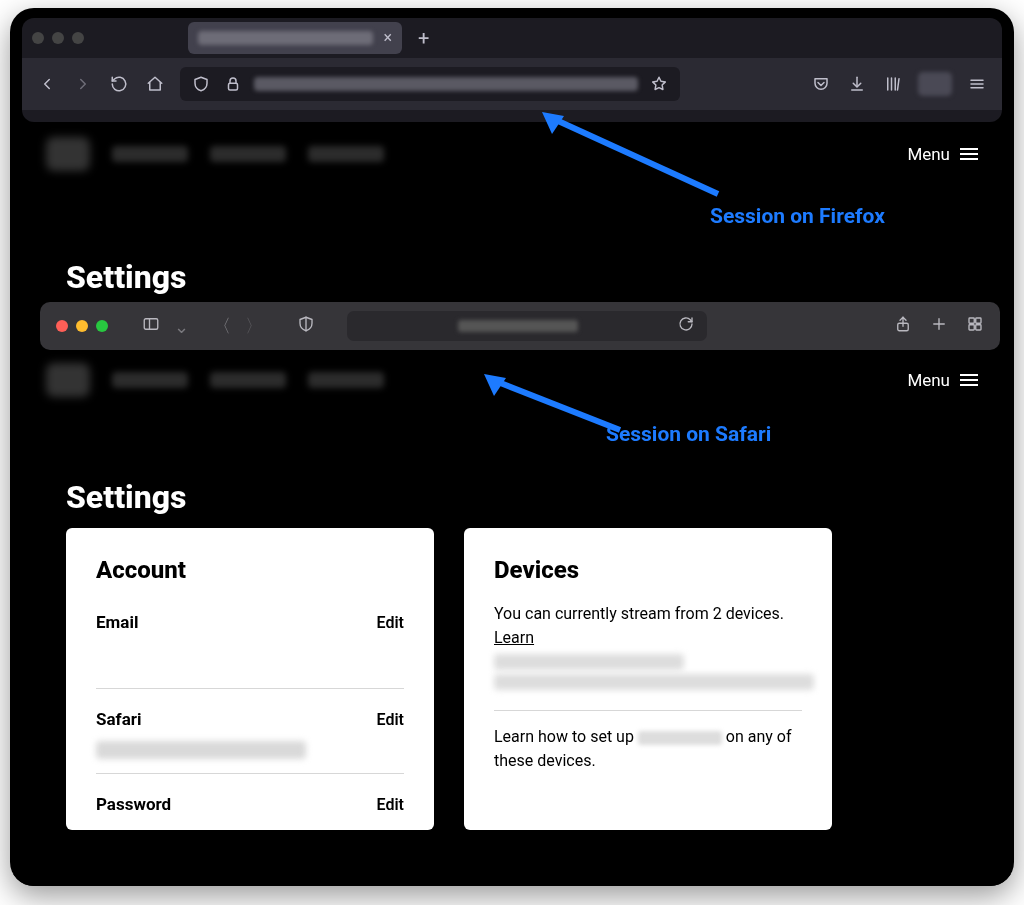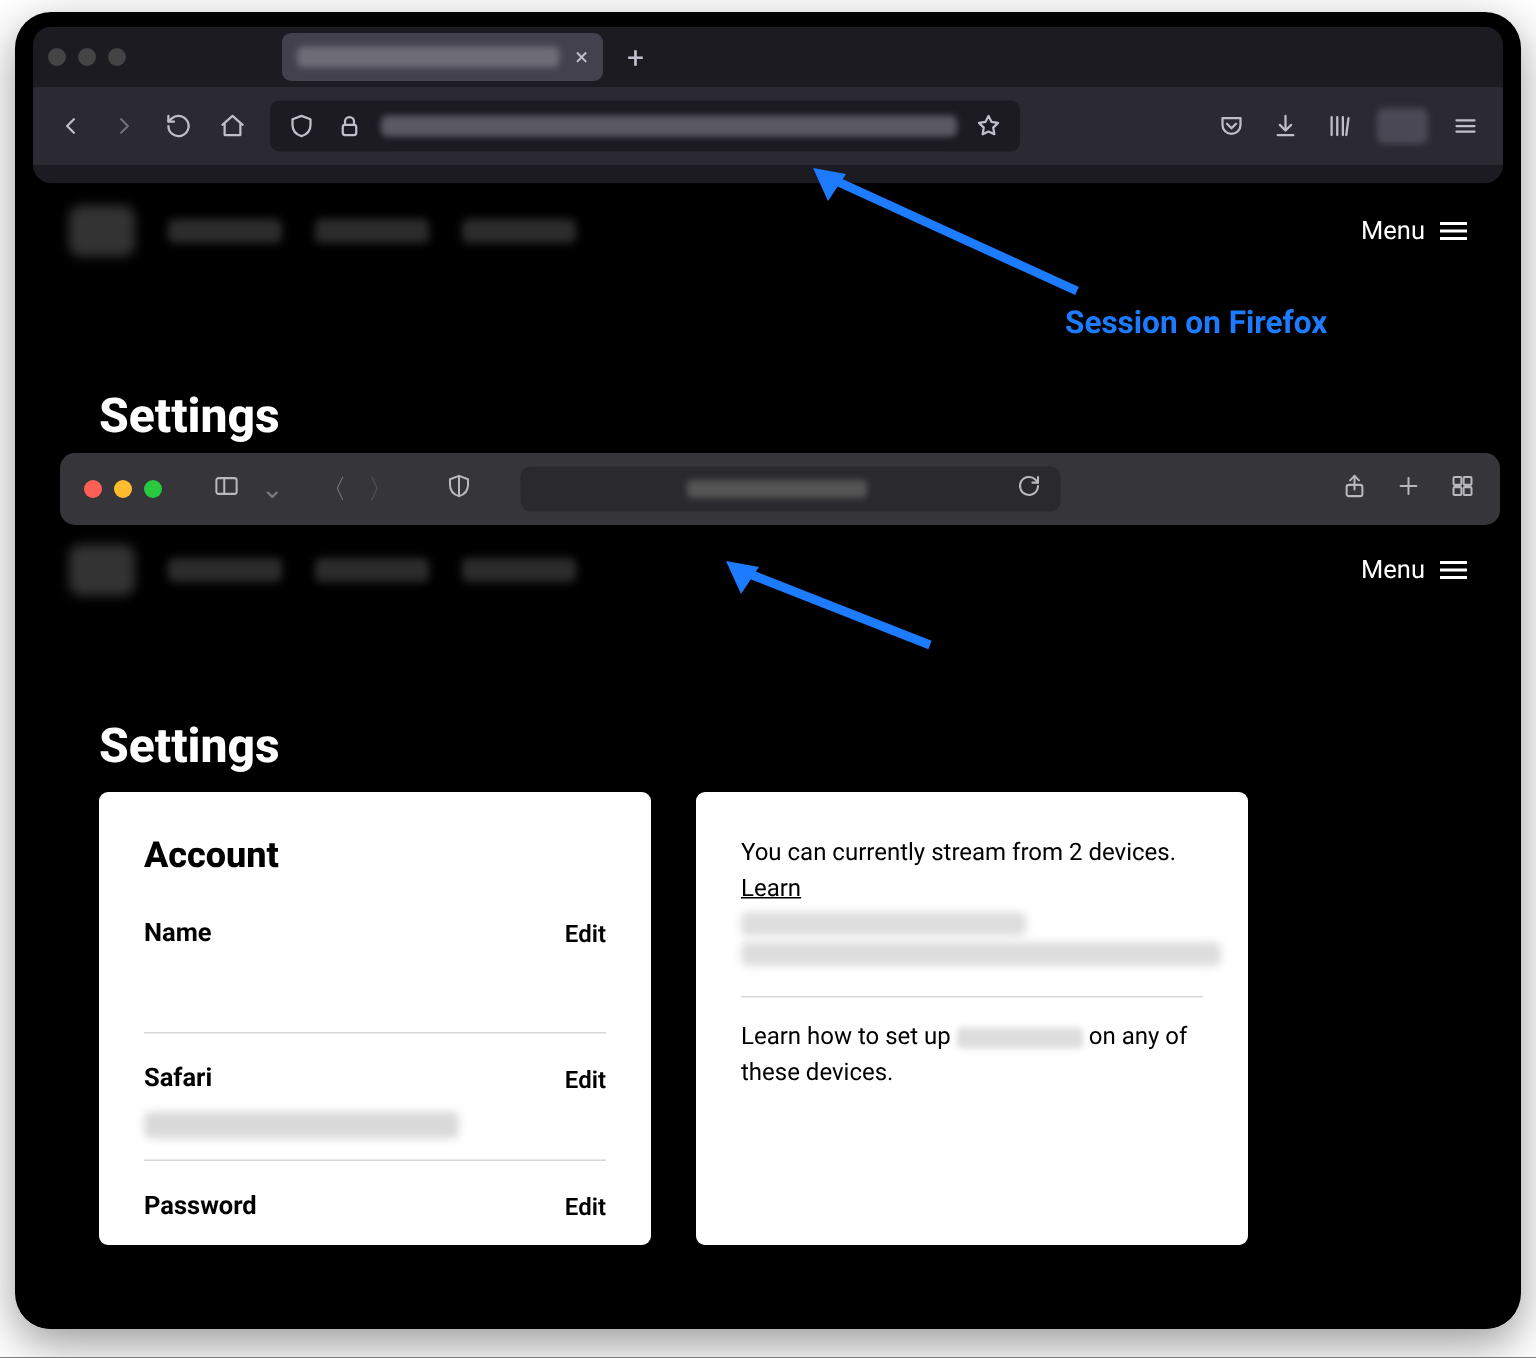--- a/index.html
+++ b/index.html
@@ -345,49 +345,51 @@
           <span></span>
           <span></span>
         </span>
     </div>
   </div>
 
   <svg class="arrow" style="left:470px; top:362px;" width="180" height="80">
     <path d="M140 60 L18 12"></path>
     <polygon points="4,4 26,8 14,26"></polygon>
   </svg>
+  <div class="annotation ann2">Session on Safari</div>
 
   <div class="settings-h set2">Settings</div>
 
   <div class="cards">
 
     <div class="card">
       <h2>Account</h2>
 
       <div class="row">
-        <span class="lbl">Name</span>
+        <span class="lbl">Email</span>
         <span class="edit">Edit</span>
       </div>
       <div style="height:40px"></div>
       <div class="hr"></div>
 
       <div class="row">
         <span class="lbl">Safari</span>
         <span class="edit">Edit</span>
       </div>
       <div class="valblur" style="width:210px"></div>
       <div class="hr"></div>
 
       <div class="row">
         <span class="lbl">Password</span>
         <span class="edit">Edit</span>
       </div>
     </div>
 
     <div class="card">
+      <h2>Devices</h2>
 
       <p class="dev-text">
         <span>You can currently stream from 2 devices. </span><span class="u">Learn</span>
       </p>
       <div class="dev-blur" style="width:190px"></div>
       <div class="dev-blur" style="width:320px"></div>
 
       <div class="hr" style="margin-top:20px"></div>
 
       <p class="dev-text" style="margin-top:14px">

